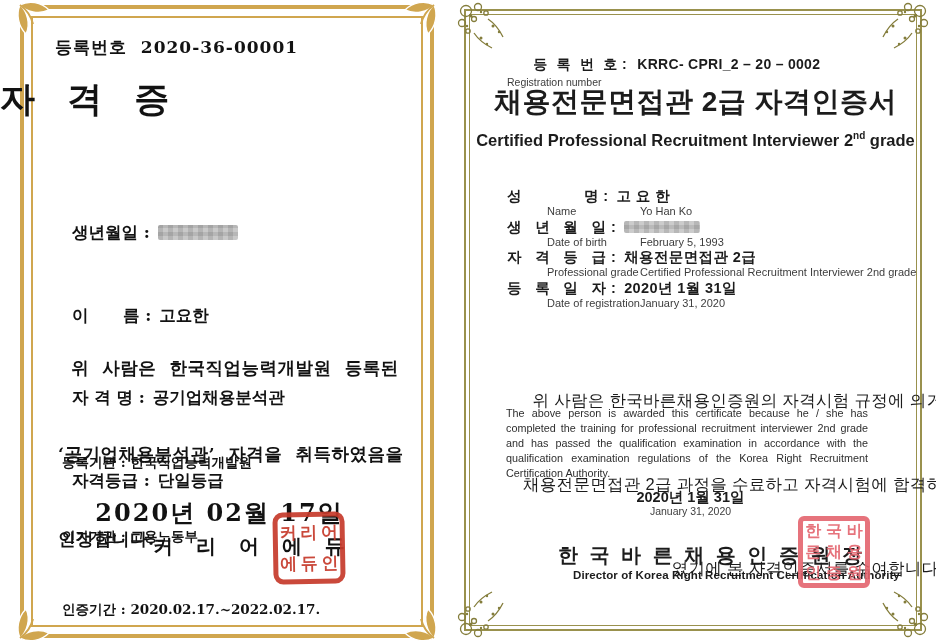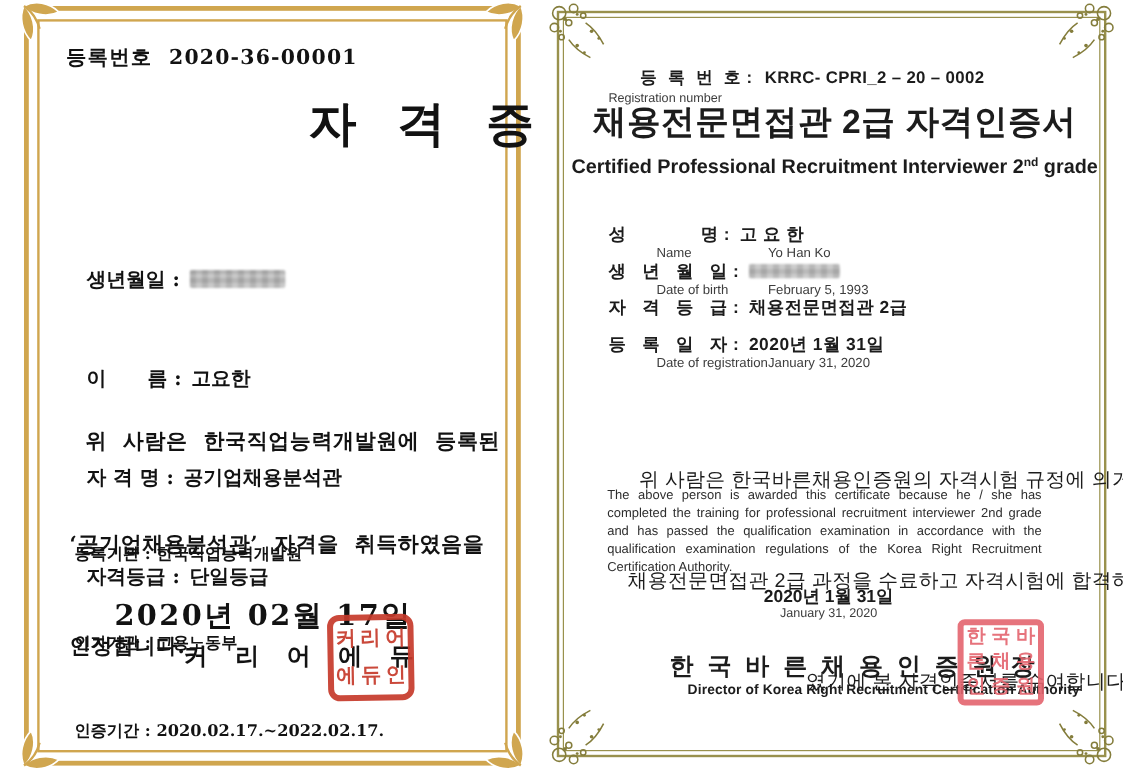--- a/index.html
+++ b/index.html
@@ -10,21 +10,21 @@
   
   .cert-left{left:0;width:455px;font-family:"DejaVu Serif","Liberation Serif",serif;color:#121212;}
   .gold-outer{position:absolute;left:20px;top:5px;right:21px;bottom:6px;border:4px solid #d0a64f;}
   .gold-inner{position:absolute;left:31px;top:16px;right:32px;bottom:17px;border:2px solid #d0a64f;}
   .leaf{position:absolute;width:44px;height:44px;z-index:2;}
   .leaf.tl{left:13px;top:-2px;}
   .leaf.tr{right:14px;top:-2px;transform:scaleX(-1);}
   .leaf.bl{left:13px;bottom:-1px;transform:scaleY(-1);}
   .leaf.br{right:14px;bottom:-1px;transform:scale(-1,-1);}
   .l-reg{position:absolute;left:55px;top:36px;font-size:17px;font-weight:bold;letter-spacing:1px;white-space:pre;}
-  .l-title{position:absolute;left:0;right:0;top:76px;margin:0;text-align:right;font-size:40px;font-weight:bold;letter-spacing:10px;white-space:pre;}
+  .l-title{position:absolute;left:0;right:0;top:76px;margin:0;text-align:left;font-size:35px;font-weight:bold;letter-spacing:10px;white-space:pre;}
   .l-fields{position:absolute;left:72px;top:164px;font-size:16.5px;font-weight:bold;line-height:27.5px;white-space:pre;}
   .l-val{margin-left:8px;}
   .redact-l{display:inline-block;width:80px;height:15px;margin-left:8px;vertical-align:-2px;border-radius:2px;
     background:repeating-linear-gradient(90deg,rgba(0,0,0,.10) 0 5px,rgba(0,0,0,0) 5px 10px),
                repeating-linear-gradient(0deg,#c9c9c9 0 4px,#b7b7b7 4px 8px);
     filter:blur(.7px);}
   .l-statement{position:absolute;left:58px;top:297px;font-size:17.5px;font-weight:bold;line-height:28.5px;letter-spacing:.5px;white-space:pre;}
   .l-agency{position:absolute;left:62px;top:401px;font-size:13.5px;font-weight:bold;line-height:24.5px;white-space:pre;}
   .l-date{position:absolute;left:0;right:16px;top:497px;text-align:center;font-size:24px;font-weight:bold;letter-spacing:2px;white-space:pre;}
   .l-issuer{position:absolute;left:153px;top:533px;font-size:20px;font-weight:bold;letter-spacing:8px;white-space:pre;}
@@ -107,21 +107,21 @@
     <h1 class="l-title">자 격 증</h1>
 
     <div class="l-fields">
       <div><span>생년월일 :</span><span class="redact-l"></span></div>
       <div><span>이      름 :</span><span class="l-val">고요한</span></div>
       <div><span>자 격 명 :</span><span class="l-val">공기업채용분석관</span></div>
       <div><span>자격등급 :</span><span class="l-val">단일등급</span></div>
     </div>
 
     <div class="l-statement">
-      <div>  위  사람은  한국직업능력개발원에  등록된</div>
+      <div>  위  사람은  한국직업능력개발원  등록된</div>
       <div>‘공기업채용분석관’  자격을  취득하였음을</div>
       <div>인정합니다.</div>
     </div>
 
     <div class="l-agency">
       <div>등록기관 : 한국직업능력개발원</div>
       <div>인가기관 : 고용노동부</div>
       <div>인증기간 : 2020.02.17.~2022.02.17.</div>
     </div>
 
@@ -240,20 +240,21 @@
       <div class="r-field">
         <div class="r-kr"><span>성              명 :</span><span class="r-kval">고 요 한</span></div>
         <div class="r-en"><span class="r-elabel">Name</span><span>Yo Han Ko</span></div>
       </div>
       <div class="r-field">
         <div class="r-kr"><span>생   년   월   일 :</span><span class="redact-r"></span></div>
         <div class="r-en"><span class="r-elabel">Date of birth</span><span>February 5, 1993</span></div>
       </div>
       <div class="r-field">
         <div class="r-kr"><span>자   격   등   급 :</span><span class="r-kval">채용전문면접관 2급</span></div>
+        <div class="r-en"><span class="r-elabel">Professional grade</span><span>Certified Professional Recruitment Interviewer 2nd grade</span></div>
       </div>
       <div class="r-field">
         <div class="r-kr"><span>등   록   일   자 :</span><span class="r-kval">2020년 1월 31일</span></div>
         <div class="r-en"><span class="r-elabel">Date of registration</span><span>January 31, 2020</span></div>
       </div>
     </div>
 
     <div class="r-st-kr">
       <div> 위 사람은 한국바른채용인증원의 자격시험 규정에 의거</div>
       <div>채용전문면접관 2급 과정을 수료하고 자격시험에 합격하</div>

